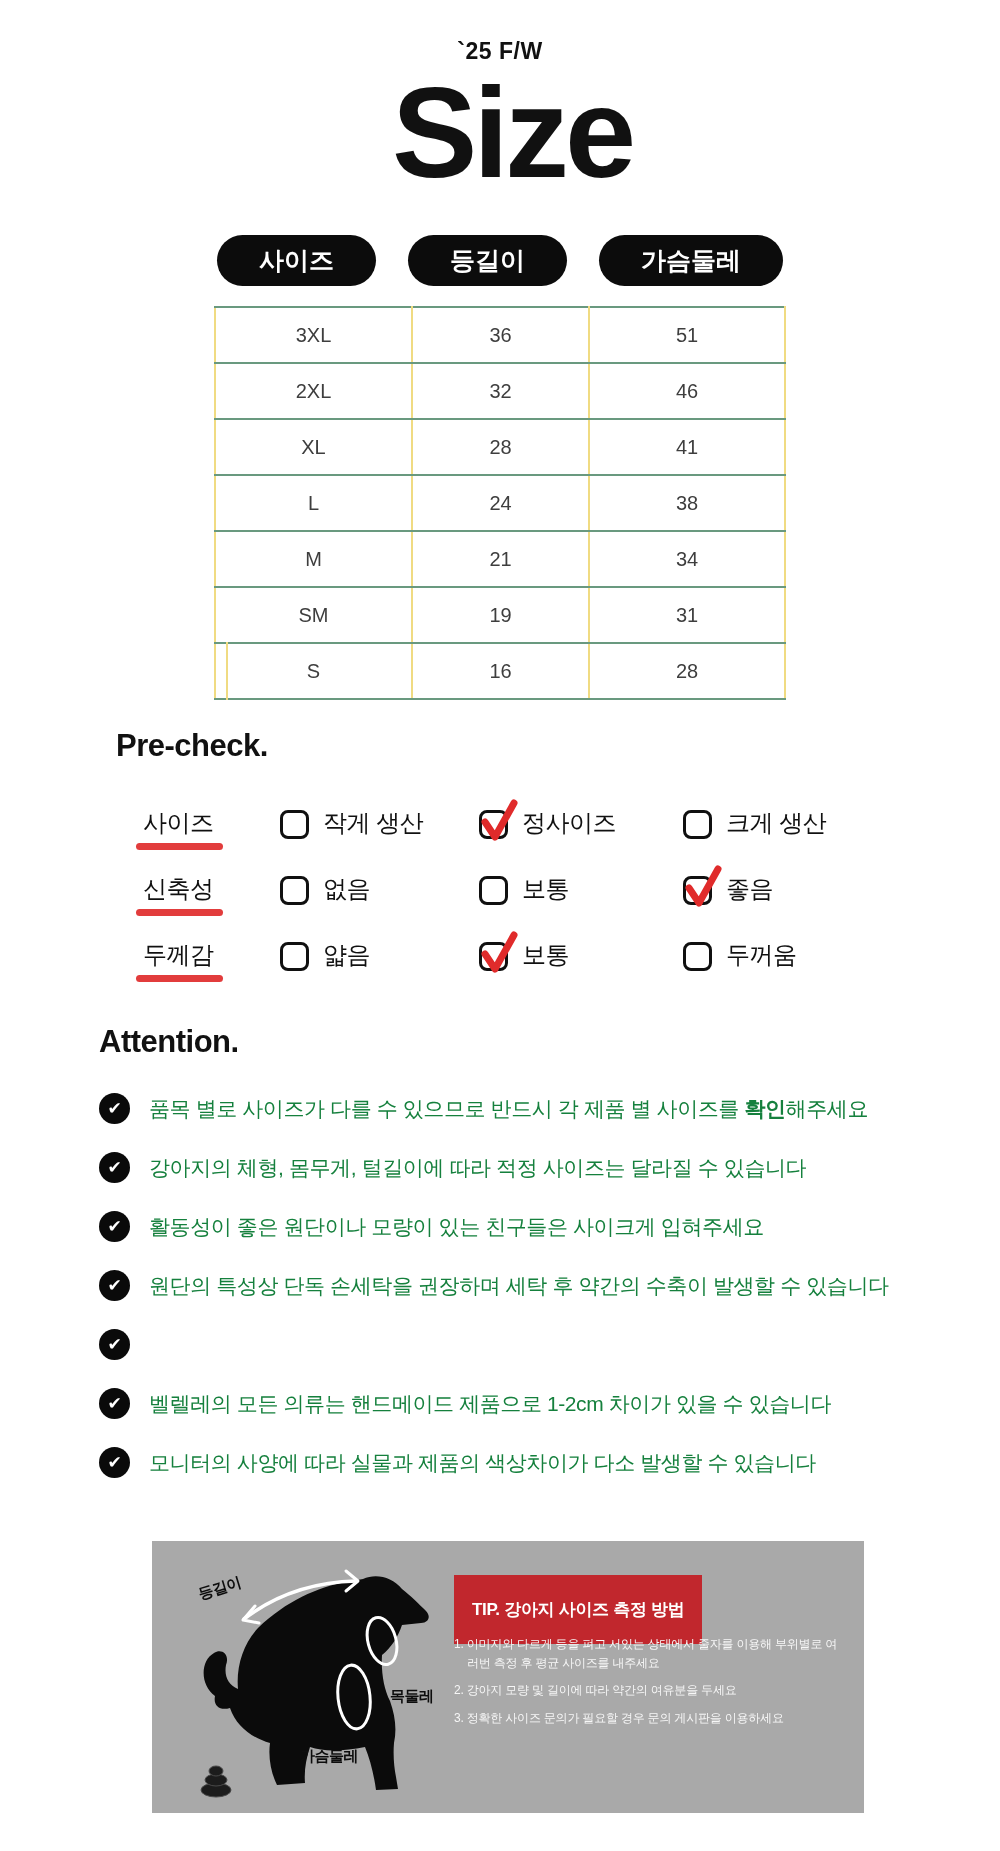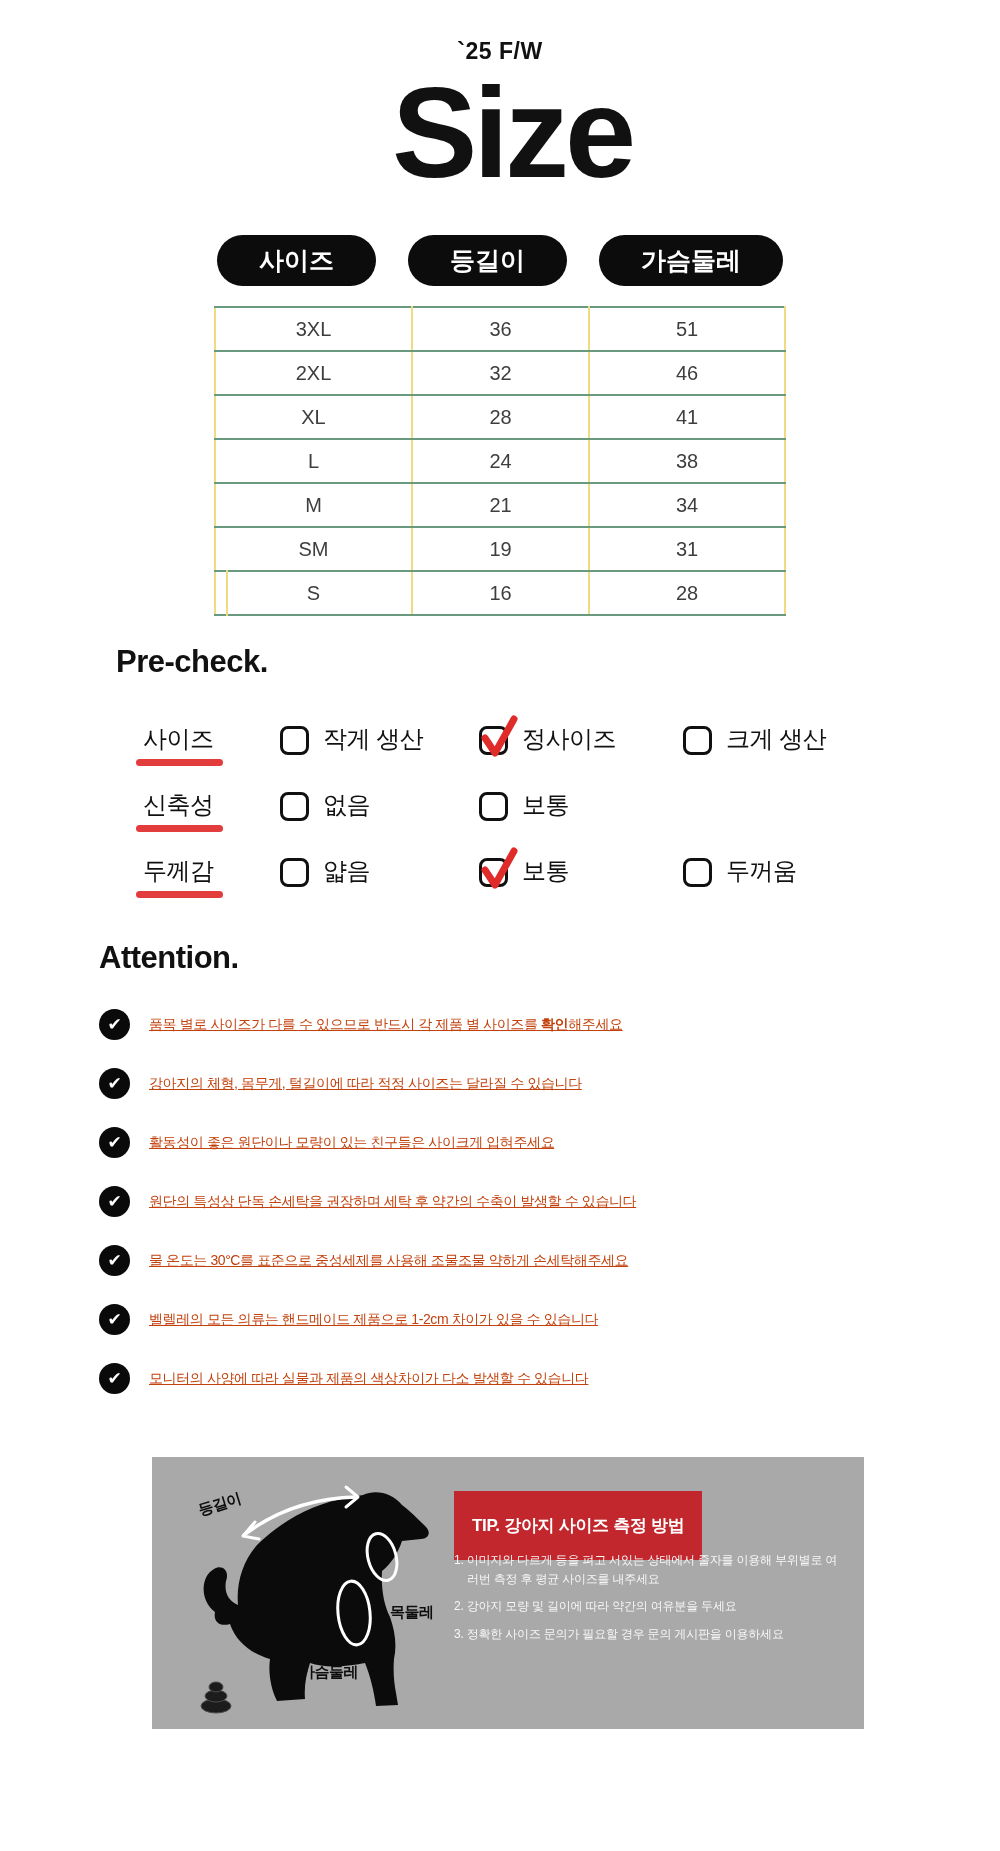--- a/index.html
+++ b/index.html
@@ -19,21 +19,21 @@
   .season{padding-top:38px;text-align:center;font-size:23px;font-weight:700;letter-spacing:.5px;}
   .size-title{text-align:center;font-size:128px;font-weight:700;letter-spacing:-4px;line-height:1.0;margin-top:4px;margin-left:24px;}
   
   .pills{display:flex;justify-content:center;gap:32px;margin-top:38px;}
   .pill{background:#0c0c0c;color:#fff;font-size:25px;font-weight:600;padding:13px 42px;border-radius:34px;line-height:1;white-space:nowrap;}
   
   .size-table{border-collapse:collapse;margin:20px auto 0;width:570px;table-layout:fixed;}
   .size-table td{
     border-top:2px solid var(--green);border-bottom:2px solid var(--green);
     border-left:2px solid var(--yellow);border-right:2px solid var(--yellow);
-    height:44px;text-align:center;font-size:20px;color:#3e3e3e;position:relative;
+    height:56px;text-align:center;font-size:20px;color:#3e3e3e;position:relative;
   }
   .size-table tr.row-s td:first-child::before{
     content:"";position:absolute;left:10px;top:-2px;bottom:-2px;width:2px;background:var(--yellow);
   }
   
   .precheck{margin:28px 0 0 116px;}
   .section-heading{font-size:31px;font-weight:700;letter-spacing:-0.5px;}
   .precheck-rows{margin:26px 0 0 27px;}
   .pc-row{display:grid;grid-template-columns:137px 199px 204px auto;align-items:center;height:66px;}
   .pc-label-wrap{position:relative;width:max-content;}
@@ -41,21 +41,21 @@
   .pc-underline{position:absolute;left:-7px;right:-9px;bottom:-11px;height:7px;background:var(--red);border-radius:4px;opacity:.92;}
   .pc-opt{display:flex;align-items:flex-end;}
   .pc-box{width:29px;height:29px;border:3.5px solid #101010;border-radius:8px;background:#fff;position:relative;flex:none;}
   .pc-check{position:absolute;left:-4px;top:-15px;width:42px;height:44px;pointer-events:none;}
   .pc-opt-label{font-size:24px;margin-left:14px;letter-spacing:-0.5px;white-space:nowrap;}
   
   .attention{margin:36px 0 0 99px;}
   .att-items{margin-top:32px;}
   .att-item{display:flex;align-items:center;margin-bottom:26px;height:33px;}
   .att-icon{width:31px;height:31px;border-radius:50%;background:#0a0a0a;color:#fff;display:flex;align-items:center;justify-content:center;font-size:17px;flex:none;margin-right:19px;}
-  .att-text{font-size:14px;letter-spacing:-0.4px;color:#c2410c;white-space:nowrap;text-decoration:underline;}
+  .att-text{font-size:21px;letter-spacing:-0.4px;color:#15803d;white-space:nowrap;}
   .att-text b{font-weight:700;}
   
   .measure-box{position:relative;width:712px;height:272px;background:var(--gray-box);margin:62px 0 0 152px;}
   .dog-svg{position:absolute;left:6px;top:8px;}
   .diagram-label{position:absolute;font-size:15px;font-weight:700;color:#0d0d0d;letter-spacing:-0.5px;}
   .lbl-back{left:46px;top:38px;transform:rotate(-17deg);}
   .lbl-neck{left:238px;top:146px;text-align:center;}
   .lbl-chest{left:148px;top:206px;}
   .tip-badge{position:absolute;left:302px;top:34px;background:var(--badge-red);color:#fff;font-size:17px;font-weight:700;padding:23px 18px;letter-spacing:-0.3px;white-space:nowrap;}
   .tips{position:absolute;left:302px;top:94px;width:392px;color:#f7f7f7;font-size:12px;line-height:1.55;letter-spacing:-0.2px;}
@@ -143,20 +143,28 @@
       <div class="pc-row">
         <div class="pc-label-wrap"><span class="pc-label">신축성</span><span class="pc-underline"></span></div>
         <div class="pc-opt">
           <span class="pc-box"></span>
           <span class="pc-opt-label">없음</span>
         </div>
         <div class="pc-opt">
           <span class="pc-box"></span>
           <span class="pc-opt-label">보통</span>
         </div>
+        <div class="pc-opt">
+          <span class="pc-box">
+            <svg class="pc-check" viewBox="0 0 42 44">
+              <path d="M7,24 L17,39 L36,5" fill="none" stroke="#e02b2b" stroke-width="7" stroke-linecap="round" stroke-linejoin="round"></path>
+            </svg>
+          </span>
+          <span class="pc-opt-label">좋음</span>
+        </div>
       </div>
       <div class="pc-row">
         <div class="pc-label-wrap"><span class="pc-label">두께감</span><span class="pc-underline"></span></div>
         <div class="pc-opt">
           <span class="pc-box"></span>
           <span class="pc-opt-label">얇음</span>
         </div>
         <div class="pc-opt">
           <span class="pc-box">
             <svg class="pc-check" viewBox="0 0 42 44">
@@ -187,21 +195,20 @@
       <div class="att-item">
         <span class="att-icon">✔</span>
         <span class="att-text"><span>활동성이 좋은 원단이나 모량이 있는 친구들은 사이크게 입혀주세요</span></span>
       </div>
       <div class="att-item">
         <span class="att-icon">✔</span>
         <span class="att-text"><span>원단의 특성상 단독 손세탁을 권장하며 세탁 후 약간의 수축이 발생할 수 있습니다</span></span>
       </div>
       <div class="att-item">
         <span class="att-icon">✔</span>
-        <span class="att-text"><span>물 온도는 30°C를 표준으로 중성세제를 사용해 조물조물 약하게 손세탁해주세요</span></span>
       </div>
       <div class="att-item">
         <span class="att-icon">✔</span>
         <span class="att-text"><span>벨렐레의 모든 의류는 핸드메이드 제품으로 1-2cm 차이가 있을 수 있습니다</span></span>
       </div>
       <div class="att-item">
         <span class="att-icon">✔</span>
         <span class="att-text"><span>모니터의 사양에 따라 실물과 제품의 색상차이가 다소 발생할 수 있습니다</span></span>
       </div>
     </div>

